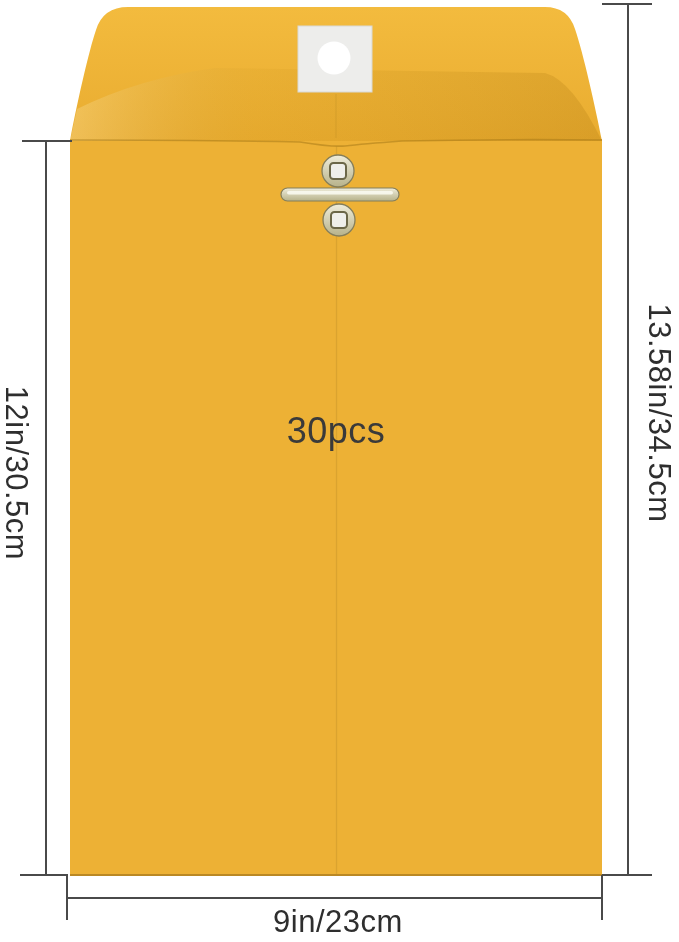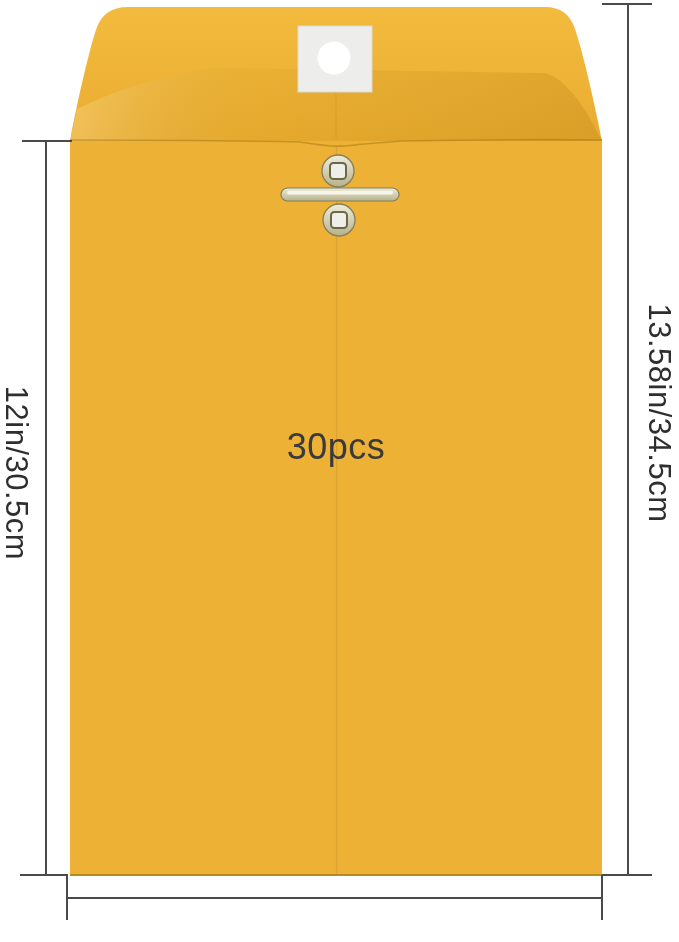--- a/index.html
+++ b/index.html
@@ -42,21 +42,20 @@
     position: absolute;
     left: 236px;
     top: 409px;
     width: 200px;
     text-align: center;
     color: #3a3a3a;
     font-size: 36px;
     font-weight: 300;
     letter-spacing: 0.5px;
     line-height: 44px;
-    margin-top: 16px;
   }
   .lbl-left   { left: -124px; top: 455px; width: 280px; height: 36px; }
   .lbl-right  { left: 519px;  top: 395px; width: 280px; height: 36px; }
   .lbl-bottom { left: 188px;  top: 904px; width: 300px; height: 38px; }
 
   .line-left        { left: 45px;  top: 141px; width: 2px;   height: 734px; }
   .tick-left-top    { left: 22px;  top: 140px; width: 50px;  height: 2px;   }
   .tick-left-bottom { left: 20px;  top: 874px; width: 48px;  height: 2px;   }
 
   .line-right        { left: 627px; top: 4px;   width: 2px;  height: 871px; }
@@ -128,14 +127,15 @@
   <div class="dim-label rot90 lbl-left">12in/30.5cm</div>
 
   <div class="dim line-right"></div>
   <div class="dim tick-right-top"></div>
   <div class="dim tick-right-bottom"></div>
   <div class="dim-label rot90 lbl-right">13.58in/34.5cm</div>
 
   <div class="dim line-bottom"></div>
   <div class="dim tick-bottom-left"></div>
   <div class="dim tick-bottom-right"></div>
+  <div class="dim-label lbl-bottom">9in/23cm</div>
 
 </div>
 
 </body></html>

